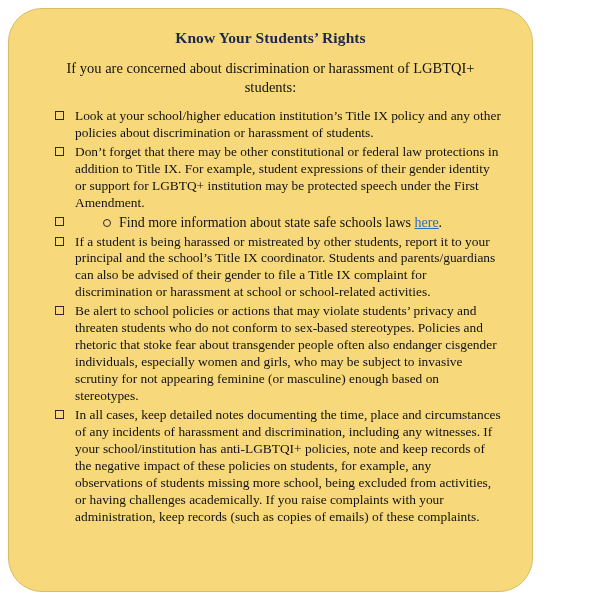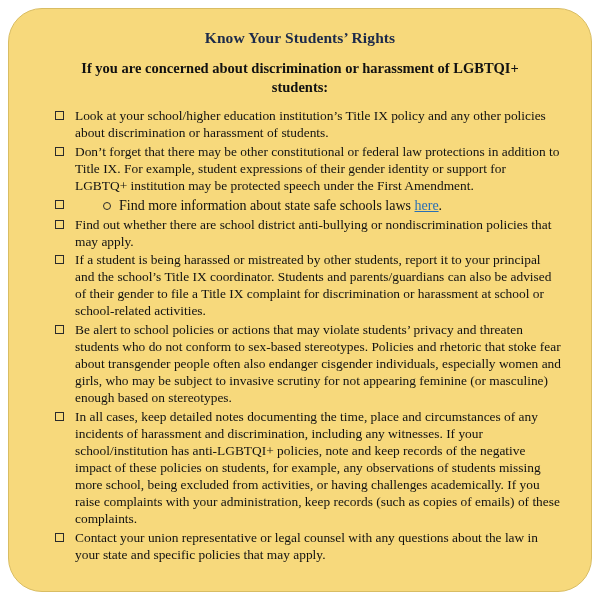--- a/index.html
+++ b/index.html
@@ -9,42 +9,42 @@
     height: 600px;
     background: #ffffff;
   }
   body {
     font-family: "Liberation Serif", serif;
   }
   .card {
     position: absolute;
     left: 8px;
     top: 8px;
-    width: 584px;
+    width: 525px;
     height: 584px;
     box-sizing: border-box;
     background: #f7d97c;
     border: 1px solid #d9bd63;
     border-radius: 34px;
     overflow: hidden;
   }
   .inner {
     padding: 14px 26px 10px 26px;
   }
   .title {
     text-align: center;
     font-weight: bold;
     font-size: 15.5px;
     color: #1c2a4a;
     margin: 6px 0 12px 0;
     letter-spacing: 0.1px;
   }
   .subtitle {
     text-align: center;
-    font-weight: bold;
+    font-weight: normal;
     font-size: 14.5px;
     color: #111111;
     line-height: 1.28;
     margin: 0 auto 12px auto;
     width: 92%;
   }
   ul.bullets {
     list-style: none;
     margin: 0;
     padding: 0 4px 0 18px;
@@ -118,40 +118,32 @@
       <li>
         <span class="sq"></span>
         <ul class="subbullets">
           <li>
             <span class="circ"></span>
             <span>Find more information about state safe schools laws </span><a class="link" href="#">here</a><span>.</span>
           </li>
         </ul>
       </li>
 
-      <li>
-        <span class="sq"></span>
-        <span>Find out whether there are school district anti-bullying or nondiscrimination policies that may apply.</span>
-      </li>
 
       <li>
         <span class="sq"></span>
         <span>If a student is being harassed or mistreated by other students, report it to your principal and the school’s Title IX coordinator. Students and parents/guardians can also be advised of their gender to file a Title IX complaint for discrimination or harassment at school or school-related activities.</span>
       </li>
 
       <li>
         <span class="sq"></span>
         <span>Be alert to school policies or actions that may violate students’ privacy and threaten students who do not conform to sex-based stereotypes. Policies and rhetoric that stoke fear about transgender people often also endanger cisgender individuals, especially women and girls, who may be subject to invasive scrutiny for not appearing feminine (or masculine) enough based on stereotypes.</span>
       </li>
 
       <li>
         <span class="sq"></span>
         <span>In all cases, keep detailed notes documenting the time, place and circumstances of any incidents of harassment and discrimination, including any witnesses. If your school/institution has anti-LGBTQI+ policies, note and keep records of the negative impact of these policies on students, for example, any observations of students missing more school, being excluded from activities, or having challenges academically. If you raise complaints with your administration, keep records (such as copies of emails) of these complaints.</span>
       </li>
 
-      <li>
-        <span class="sq"></span>
-        <span>Contact your union representative or legal counsel with any questions about the law in your state and specific policies that may apply.</span>
-      </li>
 
     </ul>
   </div>
 </div>
 
 </body></html>

